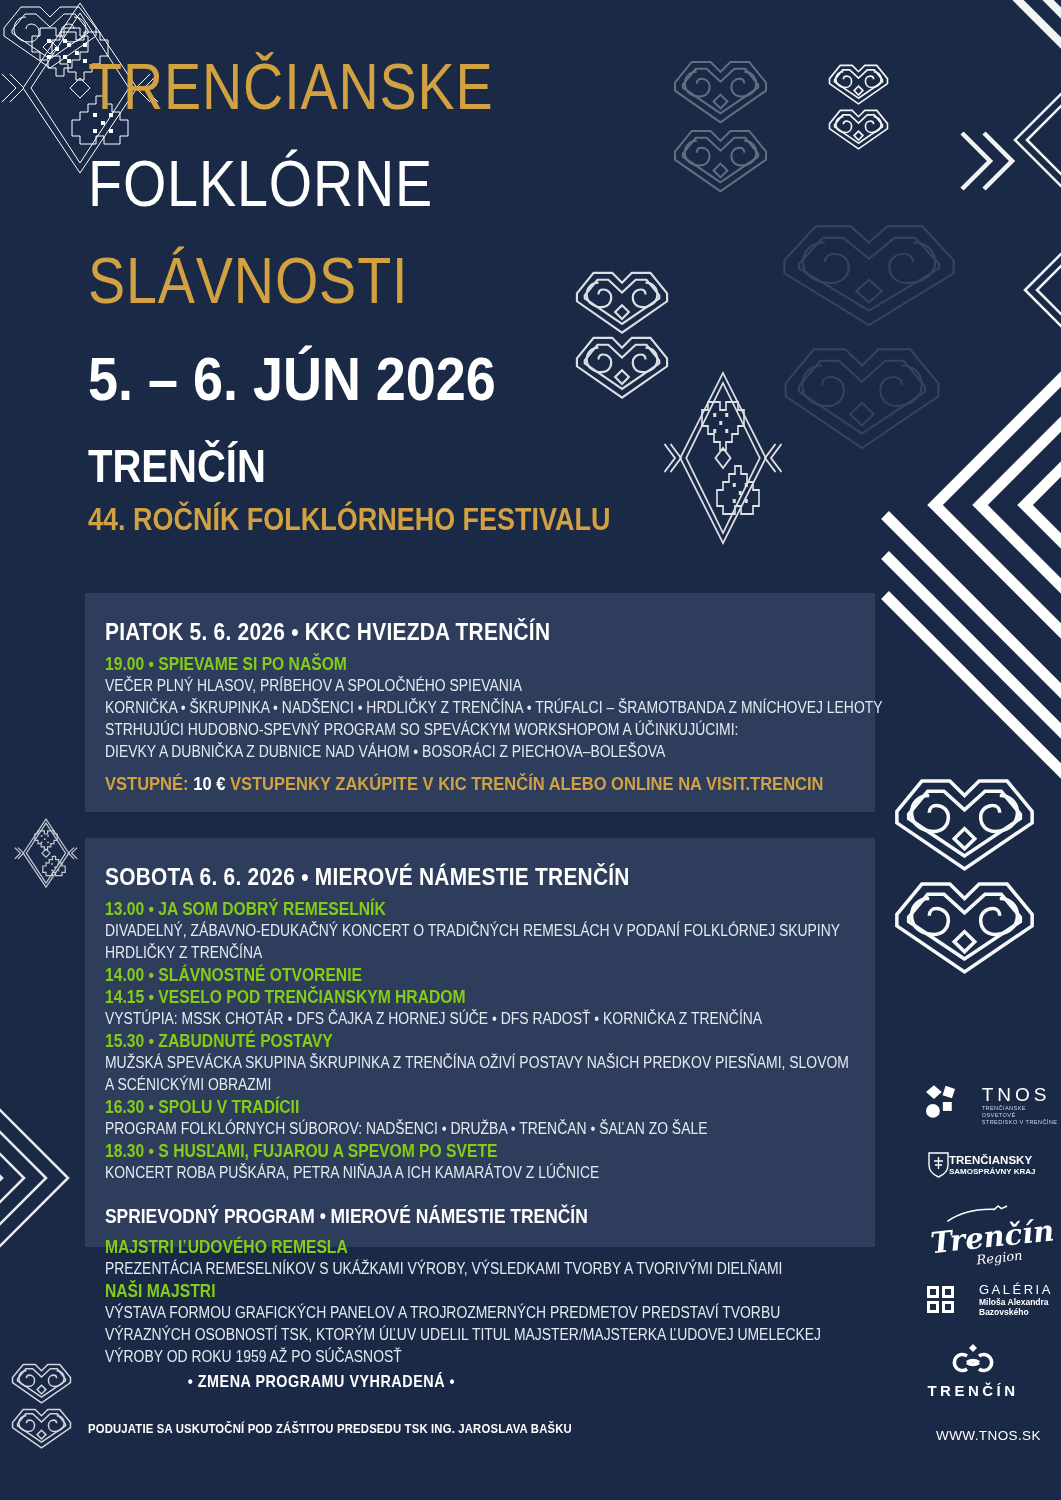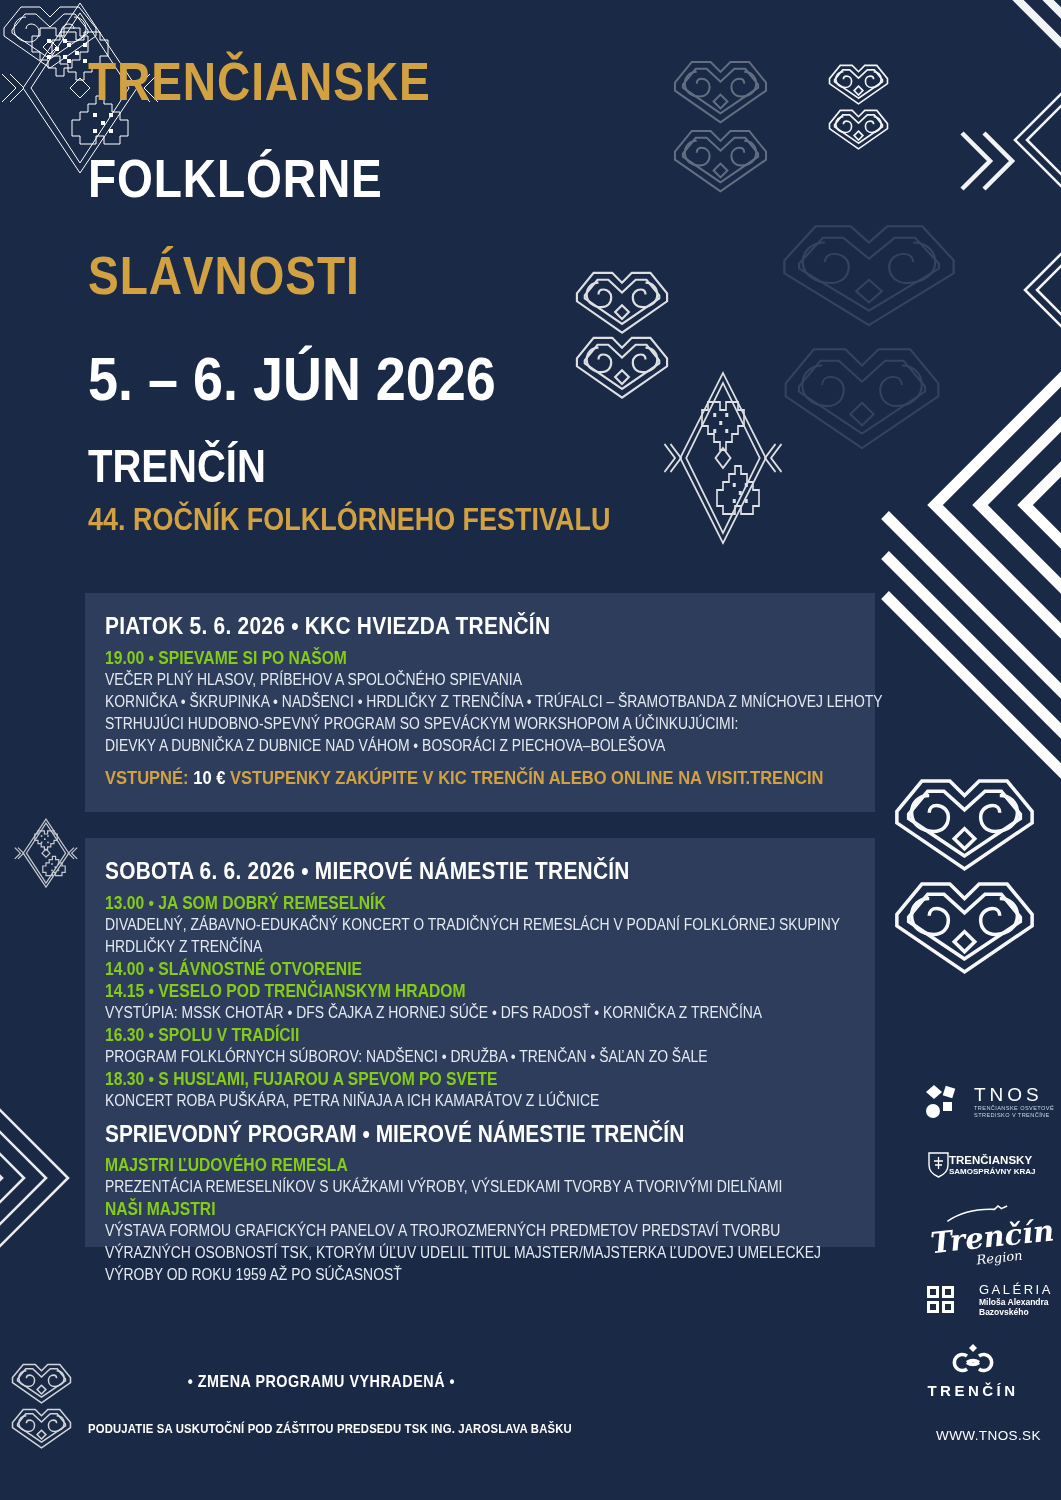--- a/index.html
+++ b/index.html
@@ -3,45 +3,45 @@
 <meta charset="utf-8">
 <style>
   html,body{margin:0;padding:0}
   body{width:1061px;height:1500px;position:relative;overflow:hidden;
        background:#1a2946;color:#fff;font-family:"Liberation Sans",sans-serif;}
   .abs{position:absolute}
   .cx{display:block;transform:scaleX(.87);transform-origin:0 0;width:115%}
   .nw{white-space:nowrap}
   .gold{color:#d1a142}
   
-  .tl{left:88px;font-weight:bold;font-size:53px;line-height:1;letter-spacing:1px}
+  .tl{left:88px;font-weight:normal;font-size:64px;line-height:1;letter-spacing:1px}
   #t1{top:55px}#t2{top:152px}#t3{top:249px}
   #date{left:88px;top:348px;font-weight:bold;font-size:62px;line-height:1}
   #city{left:88px;top:443px;font-weight:bold;font-size:46px;line-height:1}
   #edition{left:88px;top:504px;font-weight:bold;font-size:31px;line-height:1}
   
   .panel{position:absolute;left:85px;width:790px;background:#2e3d5b;
-         padding:19px 20px;box-sizing:border-box}
+         padding:25px 20px;box-sizing:border-box}
   #p1{top:593px;height:219px}
   #p2{top:838px;height:409px}
   .p-head{font-size:24px;font-weight:bold;line-height:28px;letter-spacing:.3px;margin-bottom:7px}
   .evt-t{font-size:18px;font-weight:bold;color:#84cc16;line-height:22px}
   .evt-d{font-size:16px;line-height:22px;color:#e4eaf2}
   .evt-d:empty{display:none}
   .ticket{margin-top:9px;font-size:19px;font-weight:bold;line-height:24px}
-  .sub-head{font-size:24px;font-weight:bold;line-height:28px;margin-top:8px;margin-bottom:6px}
+  .sub-head{font-size:20px;font-weight:bold;line-height:28px;margin-top:18px;margin-bottom:6px}
   
   #zmena{left:85px;top:1372px;width:790px;text-align:left;font-size:16.5px;
          font-weight:bold;letter-spacing:.6px}
   .cx-r{display:block;transform:scaleX(.87);transform-origin:100% 0}
   #patron{left:88px;top:1421px;font-size:13px;font-weight:bold;letter-spacing:.2px}
   #site{left:936px;top:1428px;font-size:13.5px;letter-spacing:.4px}
   
   .logo{position:absolute;color:#fff}
-  #lg-tnos{left:925px;top:1085px;display:flex;gap:15px;align-items:flex-start}
+  #lg-tnos{left:925px;top:1085px;display:flex;gap:23px;align-items:flex-start}
   .tnos-name{font-size:19px;letter-spacing:4px;line-height:20px}
   .tnos-sub{font-size:5.6px;letter-spacing:.4px;line-height:7px;color:#cdd6e4}
   #lg-tsk{left:928px;top:1152px;display:flex;align-items:center}
   .tsk1{font-size:11.5px;font-weight:bold;line-height:13px}
   .tsk2{font-size:8px;font-weight:bold;line-height:10px}
   #lg-region{left:930px;top:1204px;width:100px;text-align:center;
              font-family:"DejaVu Serif",serif;font-style:italic;transform:rotate(-6deg)}
   .region-main{font-size:29px;font-weight:bold;line-height:30px}
   .region-sub{font-size:13px;line-height:13px;margin-left:34px}
   #lg-gal{left:927px;top:1282px;display:flex;gap:25px;align-items:center}
@@ -191,20 +191,28 @@
   <div>
     <div class="evt-t">
         <span class="cx">14.15 • VESELO POD TRENČIANSKYM HRADOM</span>
       </div>
     <div class="evt-d">
         <span class="cx">VYSTÚPIA: MSSK CHOTÁR • DFS ČAJKA Z HORNEJ SÚČE • DFS RADOSŤ • KORNIČKA Z TRENČÍNA</span>
       </div>
   </div>
   <div>
     <div class="evt-t">
+        <span class="cx">15.30 • ZABUDNUTÉ POSTAVY</span>
+      </div>
+    <div class="evt-d">
+        <span class="cx">MUŽSKÁ SPEVÁCKA SKUPINA ŠKRUPINKA Z TRENČÍNA OŽIVÍ POSTAVY NAŠICH PREDKOV PIESŇAMI, SLOVOM A SCÉNICKÝMI OBRAZMI</span>
+      </div>
+  </div>
+  <div>
+    <div class="evt-t">
         <span class="cx">16.30 • SPOLU V TRADÍCII</span>
       </div>
     <div class="evt-d">
         <span class="cx">PROGRAM FOLKLÓRNYCH SÚBOROV: NADŠENCI • DRUŽBA • TRENČAN • ŠAĽAN ZO ŠALE</span>
       </div>
   </div>
   <div>
     <div class="evt-t">
         <span class="cx">18.30 • S HUSĽAMI, FUJAROU A SPEVOM PO SVETE</span>
       </div>

